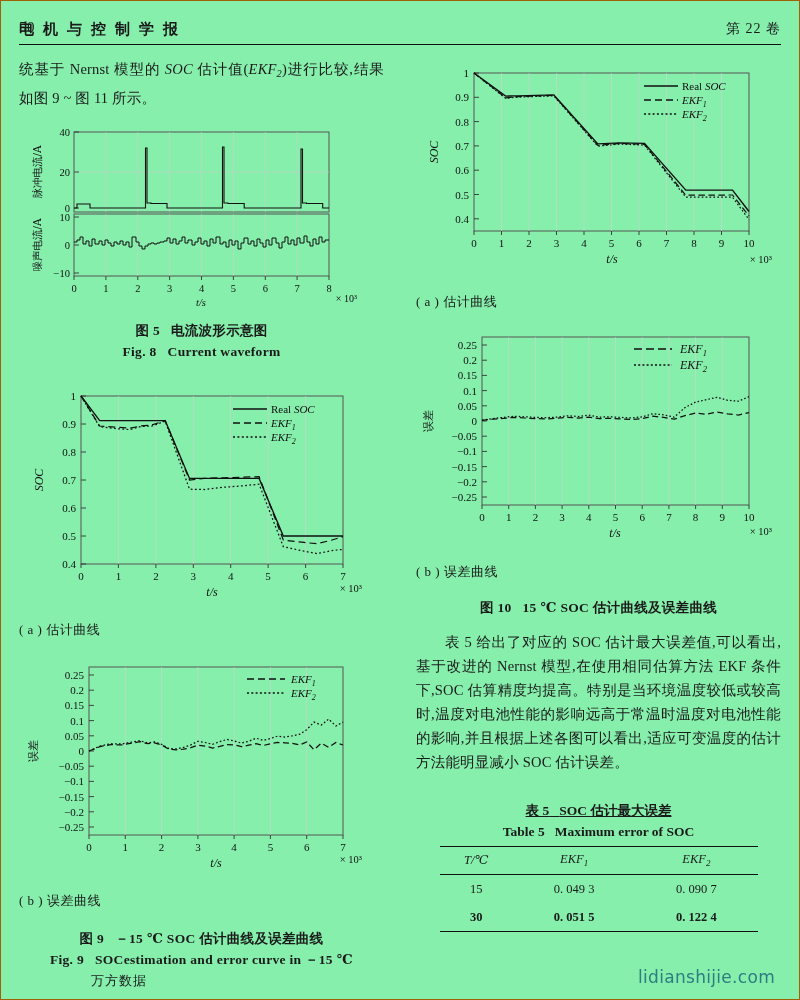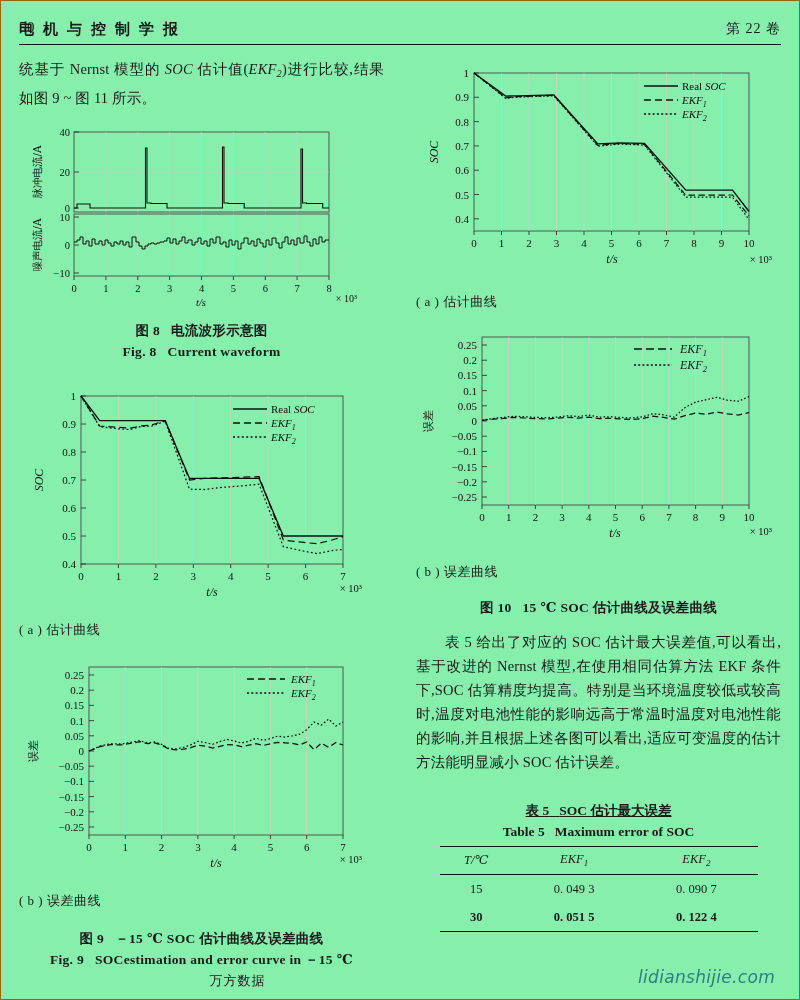--- a/index.html
+++ b/index.html
@@ -127,21 +127,20 @@
     font-family: "DejaVu Sans", sans-serif;
     font-size: 17px;
     letter-spacing: .3px;
     font-weight: 500;
   }
   .footnote-cn {
     font-size: 13px;
     letter-spacing: 1px;
     margin-top: 2px;
     padding-left: 72px;
-    text-align: center;
   }
 </style>
 </head>
 <body>
 
 <div id="page">
 
   <div class="runhead">
     <div class="folio">50</div>
     <div class="journal">电机与控制学报</div>
@@ -229,21 +228,21 @@
             <text x="214.4" y="174" text-anchor="middle">5</text>
             <text x="246.3" y="174" text-anchor="middle">6</text>
             <text x="278.1" y="174" text-anchor="middle">7</text>
             <text x="310" y="174" text-anchor="middle">8</text>
             <text x="182" y="188" text-anchor="middle" font-style="italic">t/s</text>
             <text x="338" y="184" text-anchor="end" font-size="10">× 10³</text>
           </g>
         </svg>
       </div>
       <div class="figcap" style="margin-top:12px;">
-        <span>图 8</span>&nbsp;&nbsp;&nbsp;<span>电流波形示意图</span>
+        <span>图 5</span>&nbsp;&nbsp;&nbsp;<span>电流波形示意图</span>
       </div>
       <div class="figcap en">
         <span>Fig. 8</span>&nbsp;&nbsp;&nbsp;<span>Current waveform</span>
       </div>
     </div>
 
     <div class="figblock" style="margin-top:22px;">
       <div class="chart">
         <svg width="345" height="235" viewBox="0 0 345 235">
           <g font-family="Liberation Serif, serif" font-size="11" fill="#111">
@@ -599,14 +598,14 @@
         </tr>
         <tr>
           <td>30</td>
           <td>0. 051 5</td>
           <td>0. 122 4</td>
         </tr>
       </tbody>
     </table>
   </div>
 
-  <div class="watermark" style="color: rgb(46, 125, 130); font-style: italic;">lidianshijie.com</div>
+  <div class="watermark" style="color: rgb(46, 125, 130);">lidianshijie.com</div>
 </div>
 
 </body></html>

